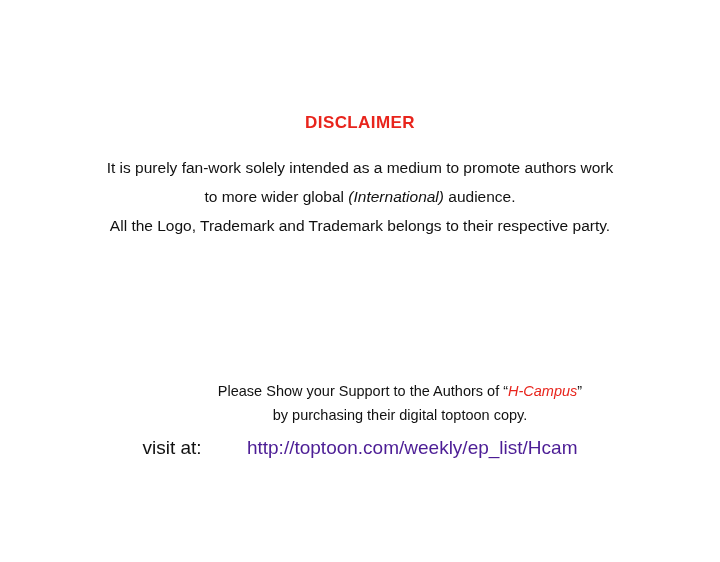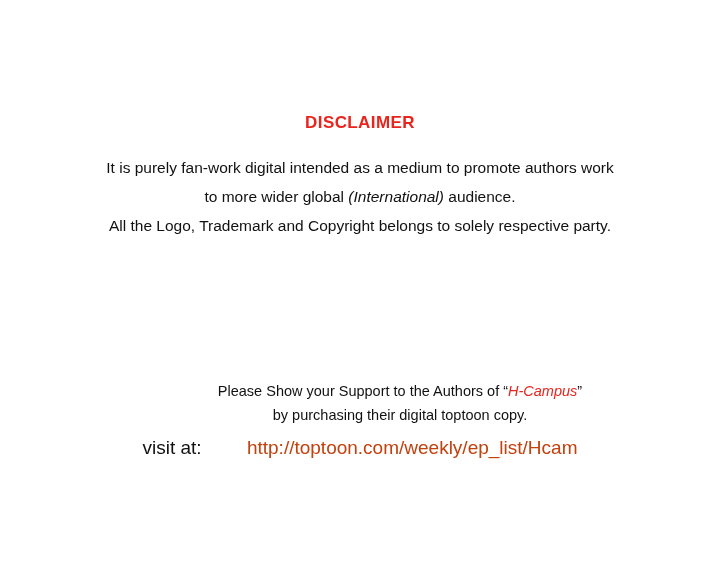--- a/index.html
+++ b/index.html
@@ -70,35 +70,35 @@
   .visit-line {
     position: absolute;
     top: 437px;
     left: 0;
     width: 720px;
     text-align: center;
     font-size: 19px;
     color: #111111;
   }
   .visit-url {
-    color: #c2410c;
+    color: #4c1d95;
     margin-left: 40px;
   }
 </style>
 </head>
 <body>
 
 <div class="page">
 
   <div class="disclaimer-title">DISCLAIMER</div>
 
   <div class="disclaimer-body">
-    <span class="line">It is purely fan-work digital intended as a medium to promote authors work</span>
+    <span class="line">It is purely fan-work solely intended as a medium to promote authors work</span>
     <span class="line"><span>to more wider global </span><span class="italic">(International)</span><span> audience.</span></span>
-    <span class="line">All the Logo, Trademark and Copyright belongs to solely respective party.</span>
+    <span class="line">All the Logo, Trademark and Trademark belongs to their respective party.</span>
   </div>
 
   <div class="support-block">
     <span class="line"><span>Please Show your Support to the Authors of “</span><span class="brand">H-Campus</span><span>”</span></span>
     <span class="line">by purchasing their digital toptoon copy.</span>
   </div>
 
   <div class="visit-line">
     <span>visit at: </span><span class="visit-url">http://toptoon.com/weekly/ep_list/Hcam</span>
   </div>

